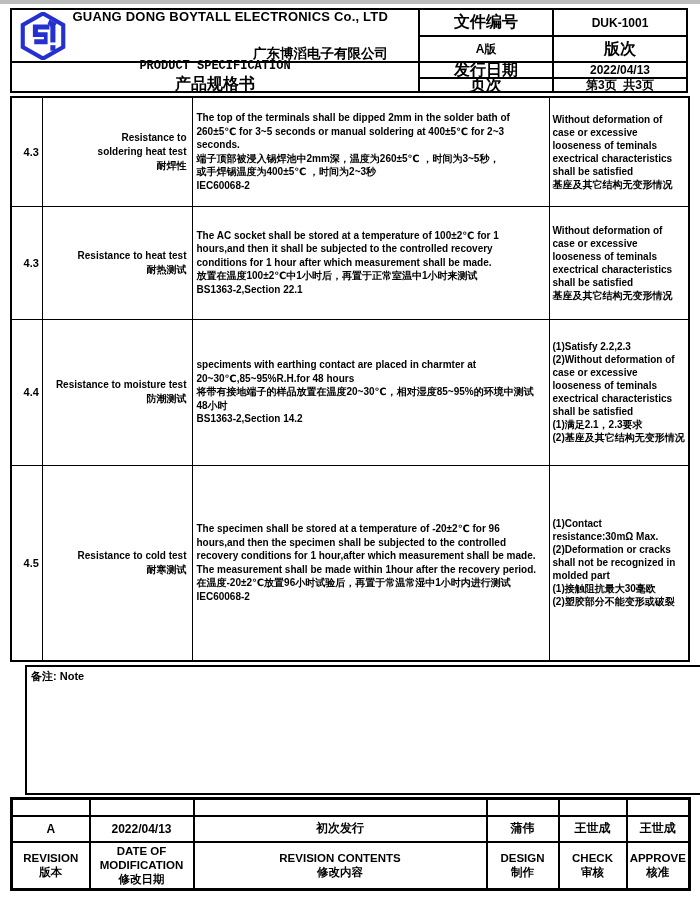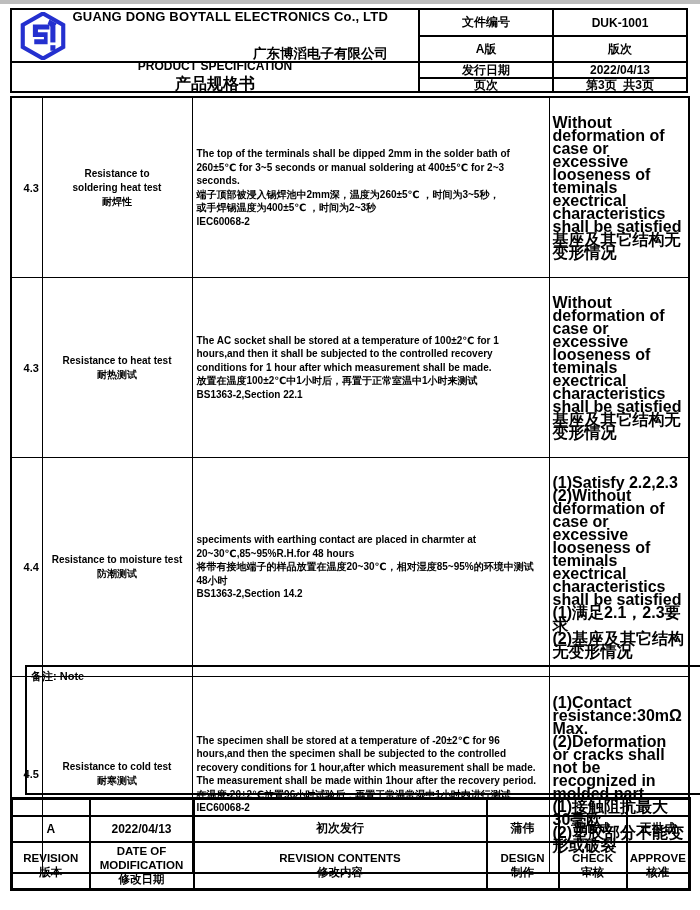--- a/index.html
+++ b/index.html
@@ -18,40 +18,40 @@
     border:2px solid #000;
     display:grid;
     grid-template-columns:406px 134px 134px;
     grid-template-rows:25px 26px 16px 14px;
   }
   .h-left-top { grid-area:1/1/3/2; display:flex; align-items:center; }
   .h-left-bottom { grid-area:3/1/5/2; border-top:2px solid #000;
     display:flex; flex-direction:column; align-items:center; justify-content:center; }
   .h-cell { display:flex; align-items:center; justify-content:center; border-left:2px solid #000; }
   .h-top2 { border-top:2px solid #000; }
-  .h-label { font-size:12px; }
+  .h-label { font-size:16px; }
   .h-value { font-size:12px; white-space:pre; }
   .logo { margin-left:8px; flex:0 0 auto; }
   .company { flex:1; text-align:right; padding-right:30px; }
   .company-en { font-size:13px; letter-spacing:0.2px; }
   .company-cn { font-size:13.5px; margin-top:21px; }
-  .title-en { font-size:12px; }
+  .title-en { font-size:12px;font-family:Liberation Mono, monospace; }
   .title-cn { font-size:16px; margin-top:1px; }
 
   
   table { border-collapse:collapse; table-layout:fixed; }
   .main { position:absolute; left:10px; top:96px; width:678px; border:2px solid #000; }
   .main td { border:1px solid #000; overflow:hidden; }
   .main td.c-no   { text-align:center; vertical-align:middle; font-size:11px;padding-left:9px; }
-  .main td.c-name { text-align:center; vertical-align:middle; font-size:10px;
+  .main td.c-name { text-align:right; vertical-align:middle; font-size:10px;
                     line-height:14px; padding:0 5px; white-space:pre-line; }
   .main td.c-desc { vertical-align:middle; font-size:10px; line-height:13.5px;
                     padding:2px 4px; white-space:pre-line; }
-  .main td.c-req  { vertical-align:middle; font-size:16px; line-height:13px;
-                    padding:18px 3px; white-space:pre-line; }
+  .main td.c-req  { vertical-align:middle; font-size:10px; line-height:13px;
+                    padding:10px 3px; white-space:pre-line; }
 
   
   .note {
     position:absolute; left:25px; top:665px; width:678px; height:130px;
     border:2px solid #000; font-size:11px; padding:2px 4px;
   }
 
   
   .rev { position:absolute; left:10px; top:797px; width:678px; border:3px solid #000; }
   .rev td { border:2px solid #000; text-align:center; vertical-align:middle; white-space:pre-line; }

